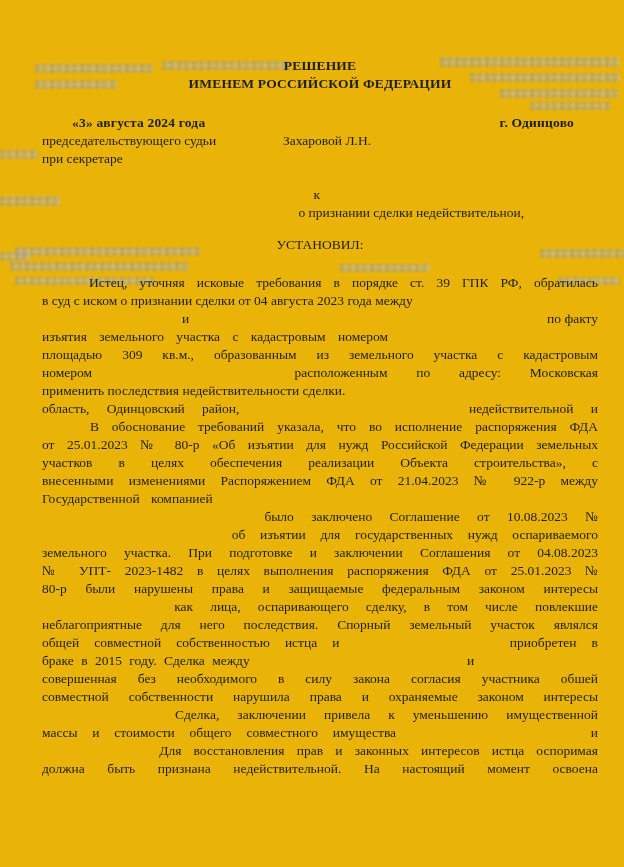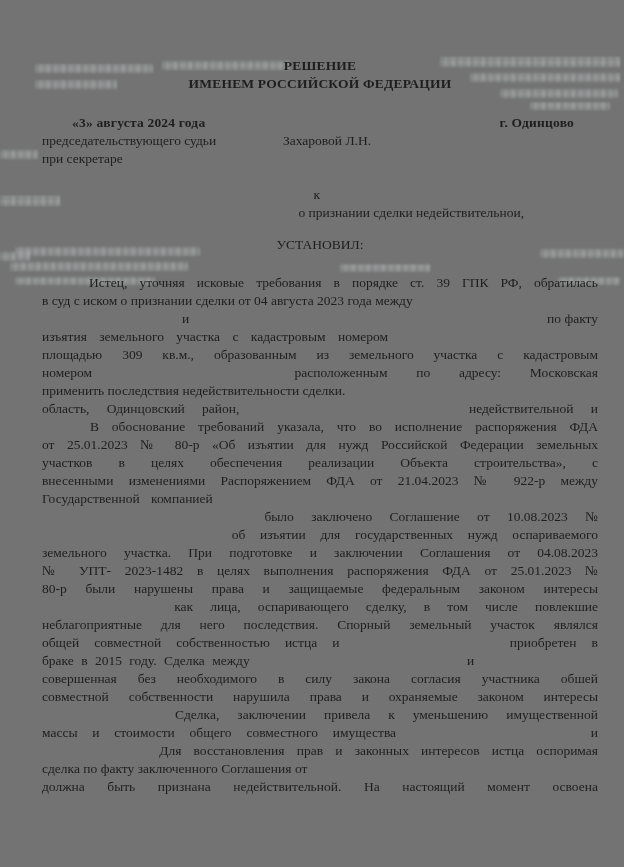--- a/index.html
+++ b/index.html
@@ -6,21 +6,21 @@
   body{
     width:624px;height:867px;
     background:#fbfbf9;
     font-family:"Liberation Serif","DejaVu Serif",serif;
     color:#1e1e1e;
     overflow:hidden;
   }
   .page{
     position:relative;
     width:624px;height:867px;
-    background:#737373;
+    background:#eab308;
     box-sizing:border-box;
     padding:57px 26px 0 42px;
   }
   .text-layer{position:relative;z-index:2;}
   .line{
     height:18px;line-height:18px;
     font-size:13.5px;
     white-space:nowrap;
     overflow:visible;
   }
@@ -95,21 +95,20 @@
       <div class="line j"><span>общей совместной собственностью истца и</span> <span class="gap" style="width: 140px;"></span> <span>приобретен в</span> </div>
       <div class="line p" style="word-spacing: 4px;">
         <span class="abs" style="left: 0px;">браке в 2015 году. Сделка между</span> 
         <span class="abs" style="left: 425px;">и</span> 
       </div>
       <div class="line j"><span>совершенная без необходимого в силу закона согласия участника обшей</span> </div>
       <div class="line j"><span>совместной собственности нарушила права и охраняемые законом интересы</span> </div>
       <div class="line j"><span class="gap" style="width: 115px;"></span> <span>Сделка, заключении привела к уменьшению имущественной</span> </div>
       <div class="line j"><span>массы и стоимости общего совместного имущества</span> <span class="gap" style="width: 165px;"></span> <span>и</span> </div>
       <div class="line j"><span class="gap" style="width: 105px;"></span> <span>Для восстановления прав и законных интересов истца оспоримая</span> </div>
-      <div class="line l"><span>сделка по факту заключенного Соглашения от</span> </div>
       <div class="line j"><span>должна быть признана недействительной. На настоящий момент освоена</span> </div>
     </div>
   <div>
       <div class="blot" style="left: 35px; top: 64px; width: 118px; height: 9px;"></div>
       <div class="blot" style="left: 162px; top: 61px; width: 128px; height: 9px;"></div>
       <div class="blot" style="left: 35px; top: 80px; width: 82px; height: 9px;"></div>
       <div class="blot" style="left: 440px; top: 57px; width: 180px; height: 10px;"></div>
       <div class="blot" style="left: 470px; top: 73px; width: 150px; height: 9px;"></div>
       <div class="blot" style="left: 500px; top: 89px; width: 118px; height: 9px;"></div>
       <div class="blot" style="left: 530px; top: 102px; width: 80px; height: 8px;"></div>

